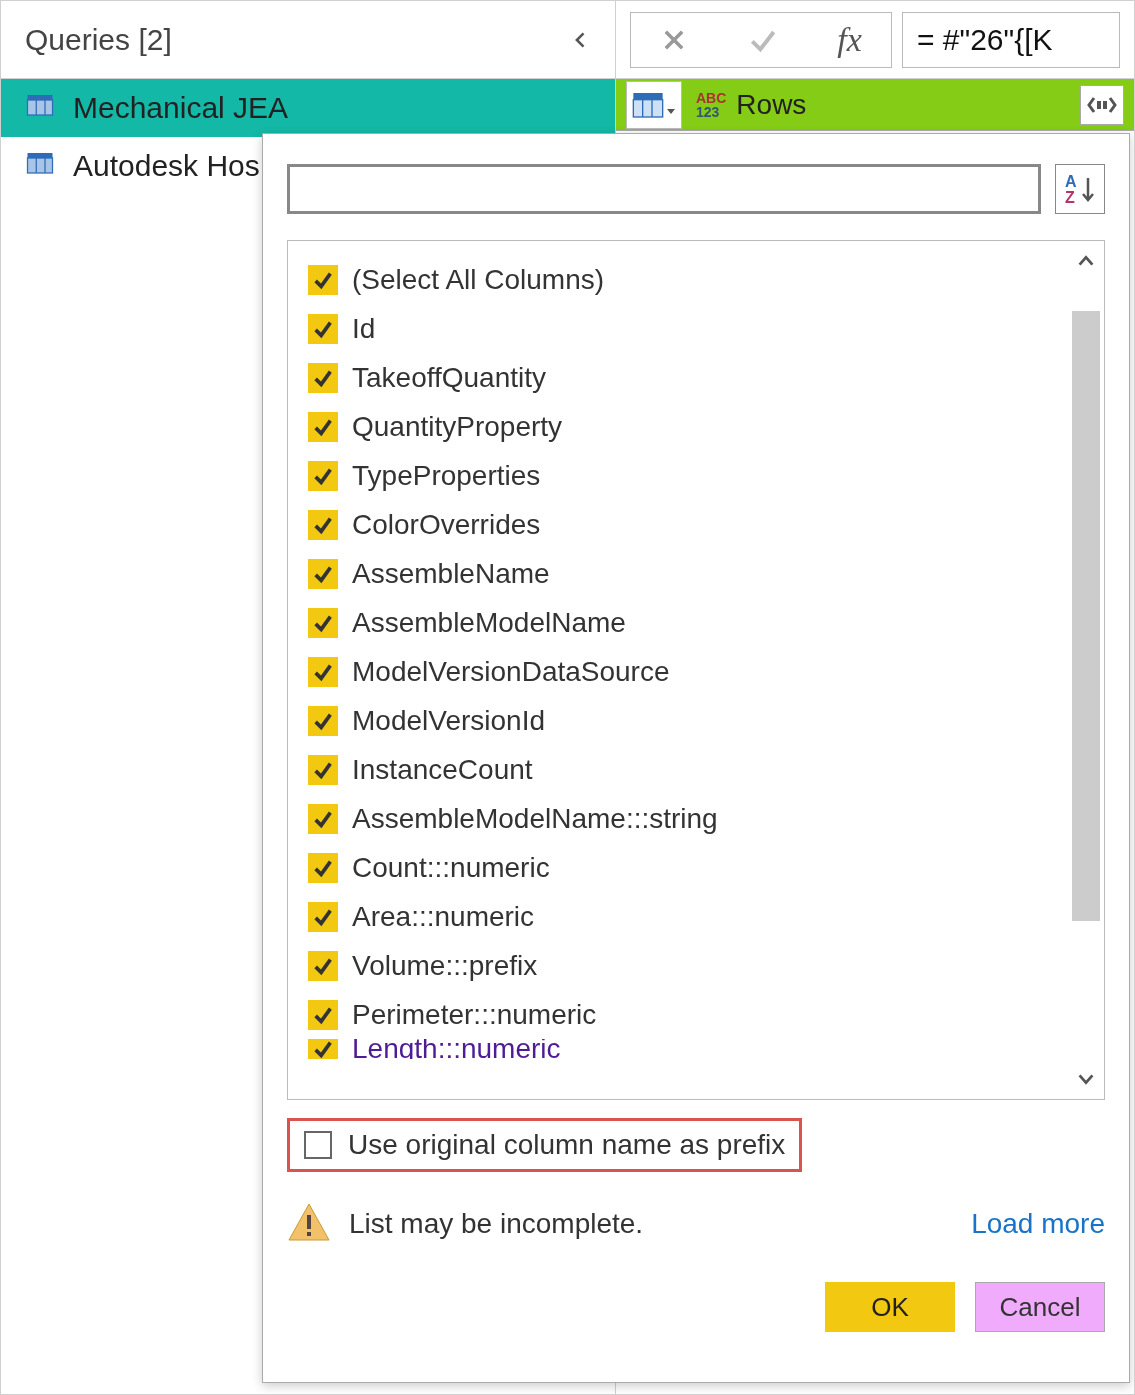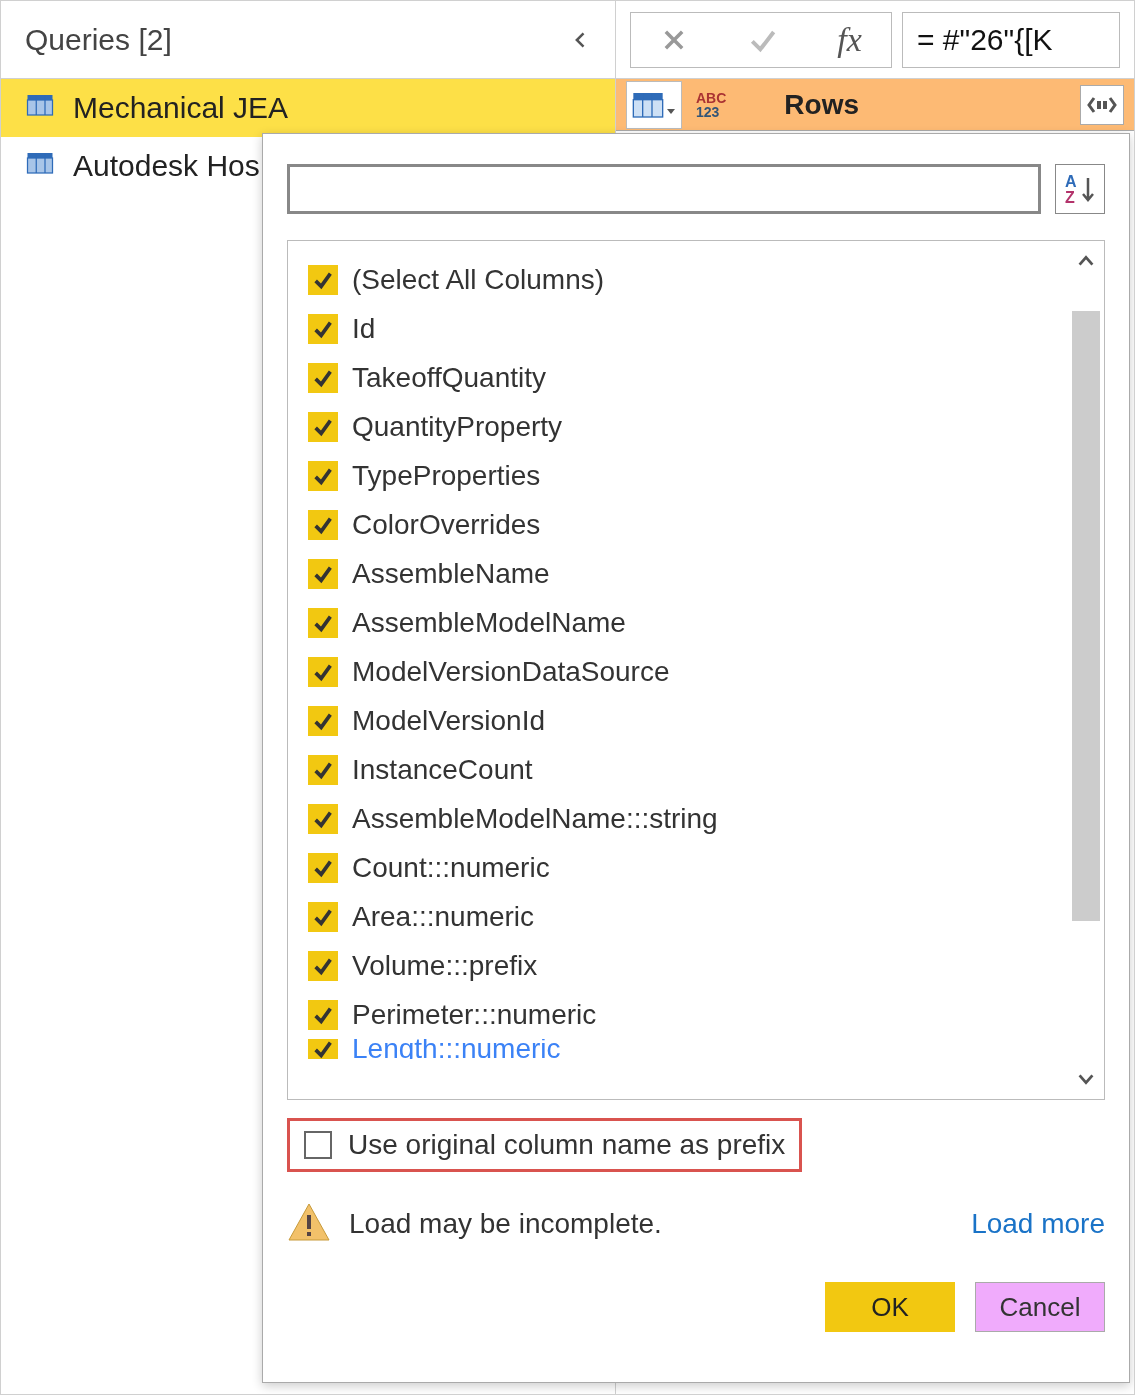--- a/index.html
+++ b/index.html
@@ -8,26 +8,26 @@
     .queries-header { width:615px; display:flex; align-items:center; justify-content:space-between; padding:0 24px; font-size:30px; color:#444; border-right:1px solid #d0d0d0;}
     .chev { width:20px; height:20px;}
     .fx-area { flex:1; display:flex; align-items:center; gap:10px; padding:0 14px;}
     .fx-box { width:262px; height:56px; border:1px solid #bbb; display:flex; align-items:center; justify-content:space-around; padding:0 10px; gap:20px;}
     .fx-box svg { display:block;}
     .fx-fx { font-style:italic; font-size:34px; color:#555; font-family:"Times New Roman",serif;}
     .formula-input { height:56px; flex:1; padding:0 14px; font-size:30px; display:flex; align-items:center; color:#111; white-space:nowrap; overflow:hidden; border:1px solid #bbb;}
     .content-row { display:flex; height:calc(100% - 78px); }
     .left-pane { width:615px; border-right:1px solid #d0d0d0; background:#fff;}
     .query-item { display:flex; align-items:center; gap:18px; height:58px; padding:0 24px; font-size:30px; color:#222;}
-    .query-item.selected { background:#fde047;}
+    .query-item.selected { background:#14b8a6;}
     .table-icon-small { width:30px; height:30px;}
     .right-pane { flex:1; position:relative; background:#fff;}
-    .col-header { height:52px; background:#fdba74; display:flex; align-items:center; gap:10px; padding:0 10px; border-bottom:1px solid #aaa;}
+    .col-header { height:52px; background:#84cc16; display:flex; align-items:center; gap:10px; padding:0 10px; border-bottom:1px solid #aaa;}
     .col-header .tbl-btn { width:56px; height:48px; background:#fff; border:1px solid #bbb; display:flex; align-items:center; justify-content:center;}
-    .col-name { font-size:28px; font-weight:700; color:#222; flex:1;margin-left:48px;}
+    .col-name { font-size:28px; font-weight:400; color:#222; flex:1;}
     .expand-btn { width:44px; height:40px; background:#fff; border:1px solid #aaa; display:flex; align-items:center; justify-content:center;}
     .abc123 { display:flex; flex-direction:column; font-size:14px; font-weight:bold; margin-left:4px; line-height:1;}
     .abc123 .abc { color:#A33; }
     .abc123 .n123 { color:#357; }
     .dropdown { position:absolute; left:-354px; top:54px; width:868px; height:1250px; background:#fff; border:1px solid #aaa; box-shadow:0 3px 10px rgba(0,0,0,0.2); padding:30px 24px 22px;}
     .dd-top { display:flex; gap:14px; margin-bottom:26px;}
     .search-box { flex:1; height:50px; border:3px solid #888; background:#fff;}
     .sort-btn { width:50px; height:50px; border:1px solid #888; background:#fff; display:flex; align-items:center; justify-content:center;}
     .col-list { border:1px solid #bbb; height:860px; position:relative; padding:14px 10px; overflow:hidden;}
     .col-row { display:flex; align-items:center; gap:14px; height:49px; font-size:28px; color:#333; padding-left:10px;}
@@ -41,21 +41,21 @@
     .prefix-row { margin-top:18px; border:3px solid #d9534f; padding:8px 14px; display:flex; align-items:center; gap:16px; width:fit-content;}
     .prefix-chk { width:28px; height:28px; border:2px solid #666; background:#fff;}
     .prefix-label { font-size:28px; color:#333;}
     .warn-row { display:flex; align-items:center; margin-top:28px; gap:18px;}
     .warn-ico { width:44px; height:44px;}
     .warn-text { font-size:28px; color:#333; flex:1;}
     .load-more { font-size:28px; color:#1a73c7;}
     .btn-row { display:flex; justify-content:flex-end; gap:20px; margin-top:34px;}
     .btn { width:130px; height:50px; font-size:26px; display:flex; align-items:center; justify-content:center; border:1px solid #aaa; background:#f0abfc; color:#333;}
     .btn.ok { background:#F2C811; border-color:#F2C811; color:#222;text-align:center;}
-    .cut-row { color:#3b82f6;}
+    .cut-row { color:#4c1d95;}
   </style>
 </head>
 <body>
 
 <div class="top-row">
   <div class="queries-header">
     <span>Queries [2]</span>
     <span>
       <svg class="chev" viewBox="0 0 24 24">
           <path d="M15 4 L7 12 L15 20" fill="none" stroke="#555" stroke-width="3"></path>
@@ -306,21 +306,21 @@
       </div>
 
       <div class="warn-row">
         <span>
           <svg class="warn-ico" viewBox="0 0 44 44">
               <path d="M22 4 L42 40 L2 40 Z" fill="#F2C16A" stroke="#c79a3a" stroke-width="1"></path>
               <rect x="20" y="15" width="4" height="14" fill="#544"></rect>
               <rect x="20" y="32" width="4" height="4" fill="#544"></rect>
             </svg>
         </span>
-        <span class="warn-text">Load may be incomplete.</span>
+        <span class="warn-text">List may be incomplete.</span>
         <span class="load-more">Load more</span>
       </div>
 
       <div class="btn-row">
         <div class="btn ok">OK</div>
         <div class="btn">Cancel</div>
       </div>
     </div>
   </div>
 </div>

